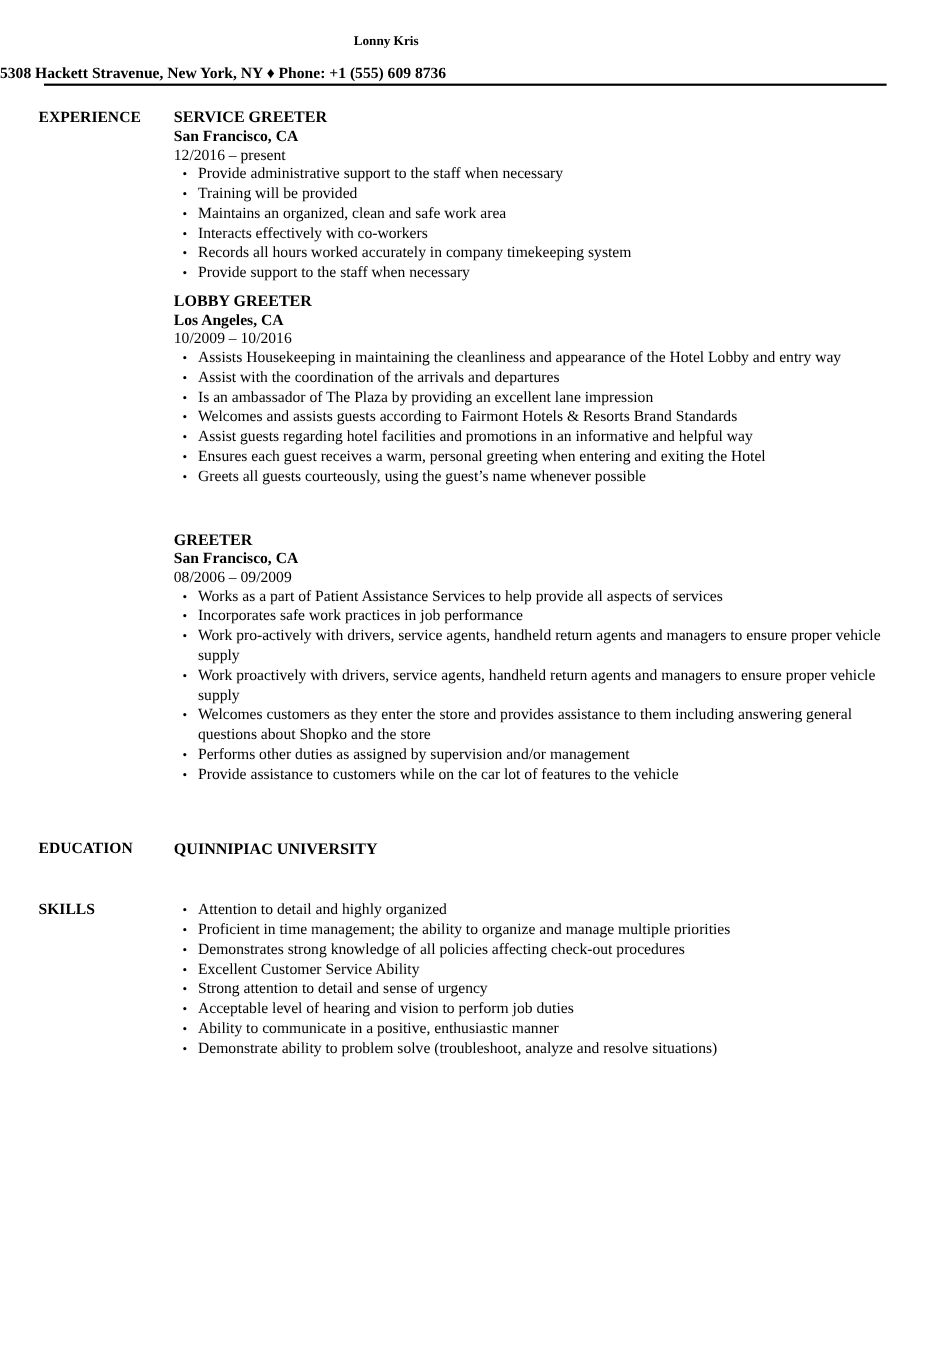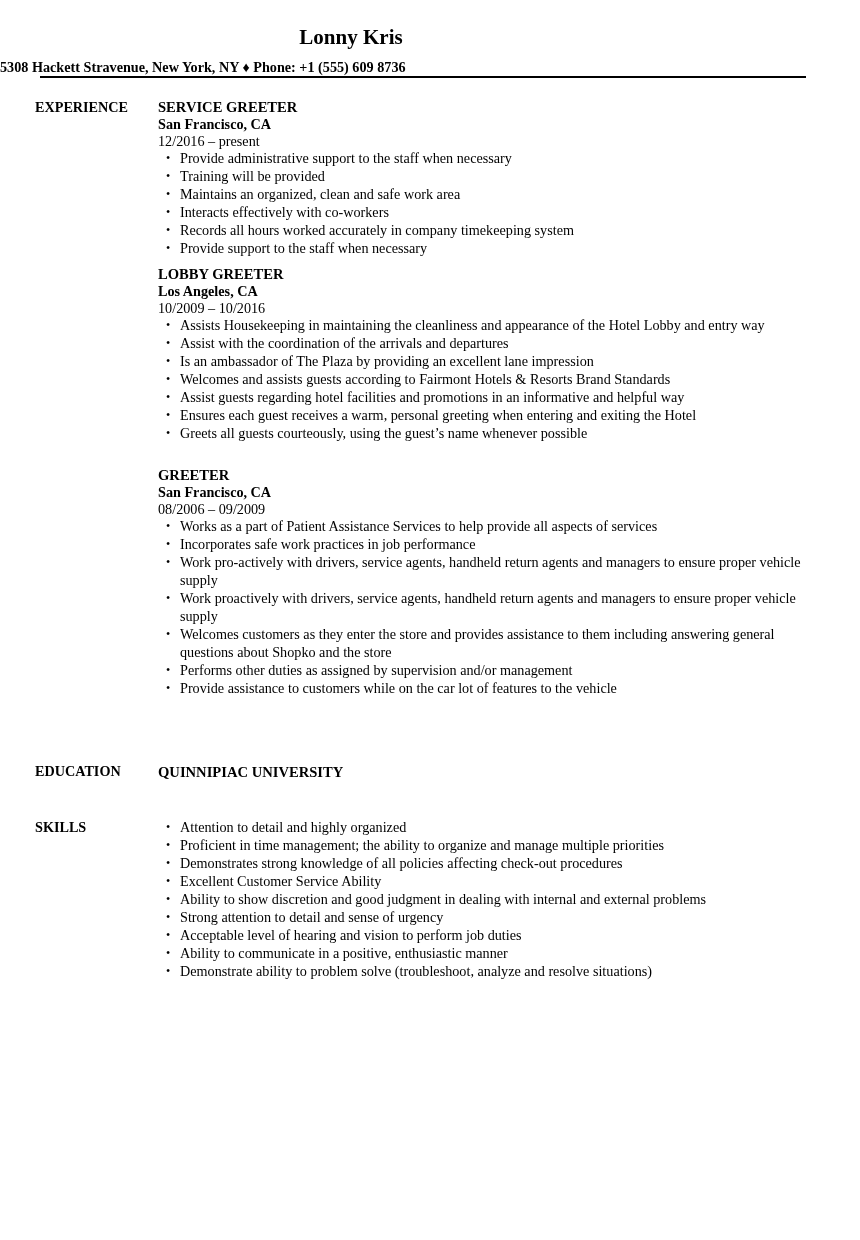--- a/index.html
+++ b/index.html
@@ -3,21 +3,21 @@
   <meta charset="utf-8">
   <style>
     html, body { margin: 0; padding: 0; background: #ffffff; }
     body {
       width: 860px; height: 1240px; position: relative; overflow: hidden;
       font-family: "Liberation Serif", "DejaVu Serif", serif;
       color: #000000; font-size: 14.2px; line-height: 18px;
     }
     .name {
       position: absolute; top: 26px; left: 0; width: 702px; text-align: center;
-      font-weight: bold; font-size: 21px; line-height: 22px;
+      font-weight: bold; font-size: 12px; line-height: 22px;
     }
     .contact {
       position: absolute; top: 59px; left: 0; width: 846px; 
       font-weight: bold; font-size: 14.2px; line-height: 16px;
     }
     .rule {
       position: absolute; top: 76px; left: 40px; width: 766px; height: 2px; background: #000;
     }
     .section { position: absolute; left: 0; width: 860px; }
     .section-label {
@@ -52,21 +52,21 @@
       <div class="job-dates">12/2016 – present</div>
       <ul>
         <li>Provide administrative support to the staff when necessary</li>
         <li>Training will be provided</li>
         <li>Maintains an organized, clean and safe work area</li>
         <li>Interacts effectively with co-workers</li>
         <li>Records all hours worked accurately in company timekeeping system</li>
         <li>Provide support to the staff when necessary</li>
       </ul>
     </div>
-    <div class="job" style="margin-bottom:24px;">
+    <div class="job" style="margin-bottom:40px;">
       <div class="job-title">LOBBY GREETER</div>
       <div class="job-loc">Los Angeles, CA</div>
       <div class="job-dates">10/2009 – 10/2016</div>
       <ul>
         <li>Assists Housekeeping in maintaining the cleanliness and appearance of the Hotel Lobby and entry way</li>
         <li>Assist with the coordination of the arrivals and departures</li>
         <li>Is an ambassador of The Plaza by providing an excellent lane impression</li>
         <li>Welcomes and assists guests according to Fairmont Hotels &amp; Resorts Brand Standards</li>
         <li>Assist guests regarding hotel facilities and promotions in an informative and helpful way</li>
         <li>Ensures each guest receives a warm, personal greeting when entering and exiting the Hotel</li>
@@ -98,20 +98,19 @@
 </div>
 
 <div class="section" style="top:818px;">
   <div class="section-label">SKILLS</div>
   <div class="section-body">
     <ul>
       <li>Attention to detail and highly organized</li>
       <li>Proficient in time management; the ability to organize and manage multiple priorities</li>
       <li>Demonstrates strong knowledge of all policies affecting check-out procedures</li>
       <li>Excellent Customer Service Ability</li>
-      <li>Ability to show discretion and good judgment in dealing with internal and external problems</li>
       <li>Strong attention to detail and sense of urgency</li>
       <li>Acceptable level of hearing and vision to perform job duties</li>
       <li>Ability to communicate in a positive, enthusiastic manner</li>
       <li>Demonstrate ability to problem solve (troubleshoot, analyze and resolve situations)</li>
     </ul>
   </div>
 </div>
 
 </body></html>

